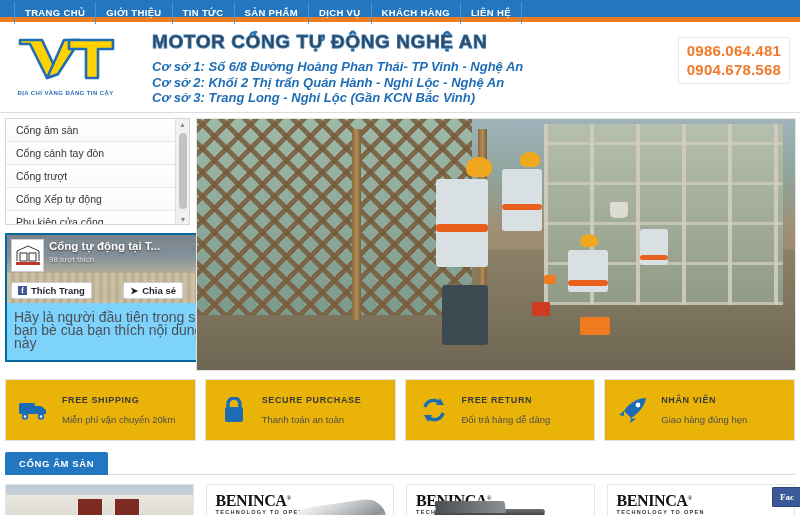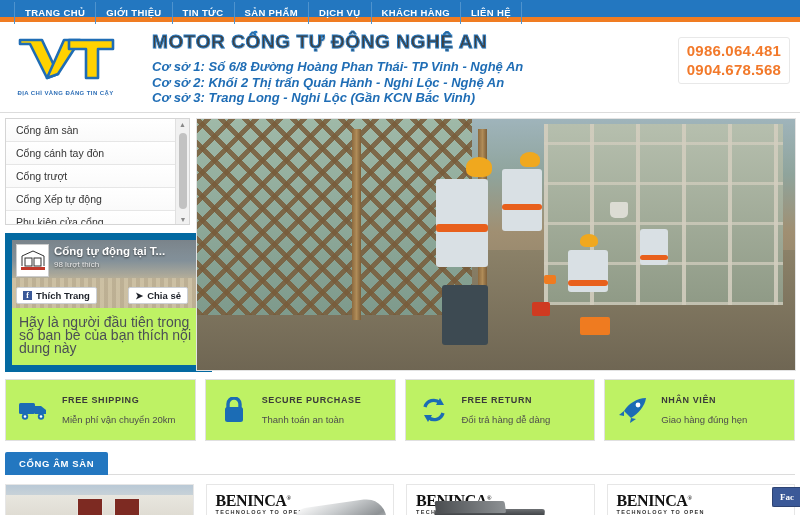--- a/index.html
+++ b/index.html
@@ -94,21 +94,21 @@
     height: 12px; text-align: center; font-size: 7px; color: #888; line-height: 12px;
     cursor: pointer;
   }
   .cat-scroll .thumb {
     position: absolute; left: 3px; top: 14px; width: 8px; height: 76px;
     background: #c2c2c2; border-radius: 4px;
   }
 
   
   .fb-widget {
-    margin-top: 8px; width: 207px; border: 7px solid #0369a1; background: #bef264;
+    margin-top: 8px; width: 207px; border: 2px solid #0369a1; background: #7dd3fc;
     position: relative; overflow: hidden;
   }
   .fb-cover {
     height: 68px; position: relative;
     background:
       linear-gradient(rgba(0,0,0,.34), rgba(0,0,0,.05) 55%, rgba(0,0,0,0)),
       linear-gradient(180deg,#b9c7d1 0%, #9fb0bb 30%, #c4b79a 62%, #b9ab8c 100%);
   }
   .fb-cover:after{
     content:""; position:absolute; left:0; right:0; bottom:0; height:30px;
@@ -178,21 +178,21 @@
   .w-orange { background:#e8601c; }
   .w-helmet { background:#f0a81e; border-radius:50% 50% 35% 35%; }
   .w-dark { background:#3d4a52; }
   .tool-red { background:#cf3a21; border-radius:2px; }
   .tool-orange { background:#ef7b20; border-radius:2px; }
   .bucket { background:#dcdcd4; border-radius:2px 2px 5px 5px; }
 
   
   .services { position: absolute; left: 5px; top: 265px; width: 790px; display: flex; gap: 9px; }
   .svc {
-    flex: 1; height: 62px; border: 1px solid #e0e0e0; background: #bef264;
+    flex: 1; height: 62px; border: 1px solid #e0e0e0; background: #eab308;
     display: flex; align-items: center; padding: 0 10px; gap: 10px;
   }
   .svc-icon { width: 36px; min-width:36px; display: flex; align-items: center; justify-content: center; color: #1b6cb5; }
   .svc-text { }
   .svc-title { font-size: 9px; font-weight: bold; color: #3a3a3a; letter-spacing: .6px; margin-bottom: 9px; }
   .svc-sub { font-size: 9.5px; color: #4d4d4d; }
 
   
   .prod-section { position: absolute; left: 5px; top: 338px; width: 790px; }
   .tab {

